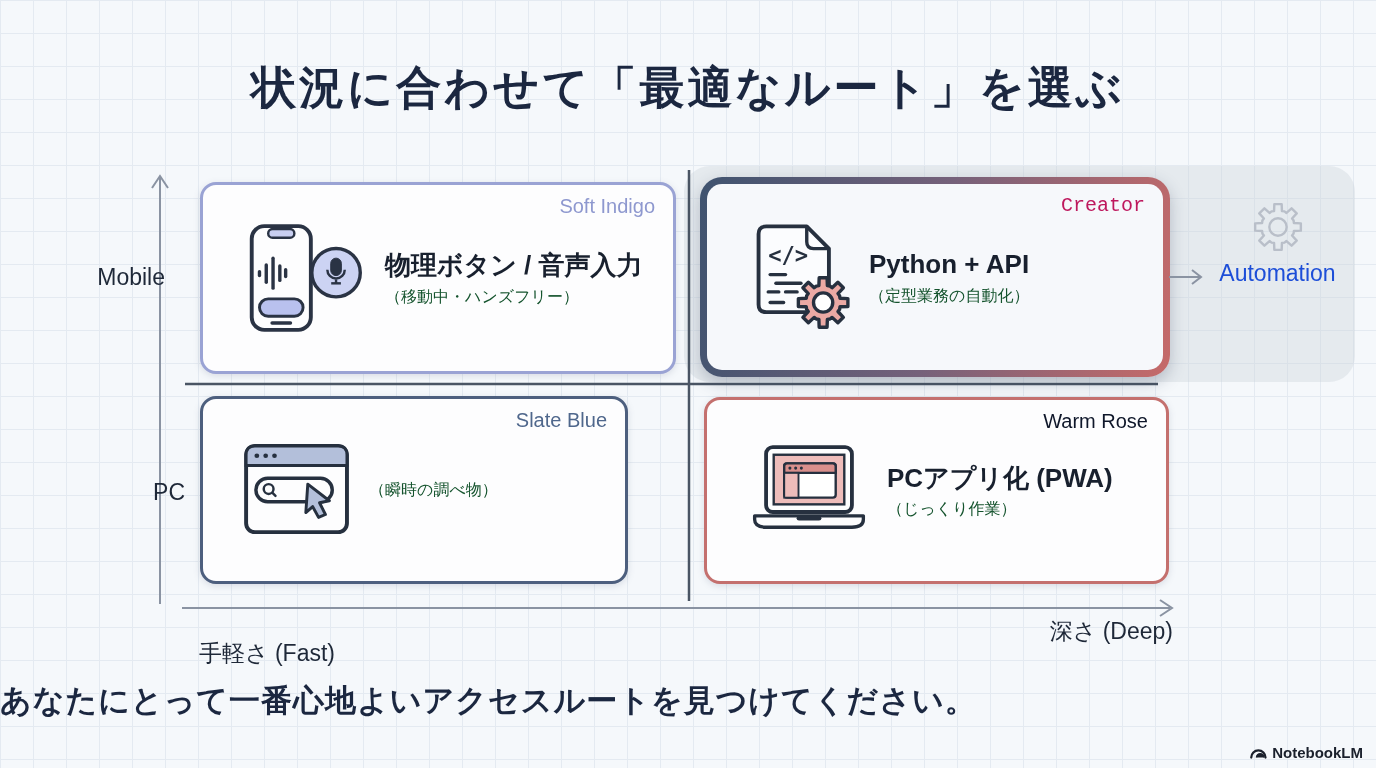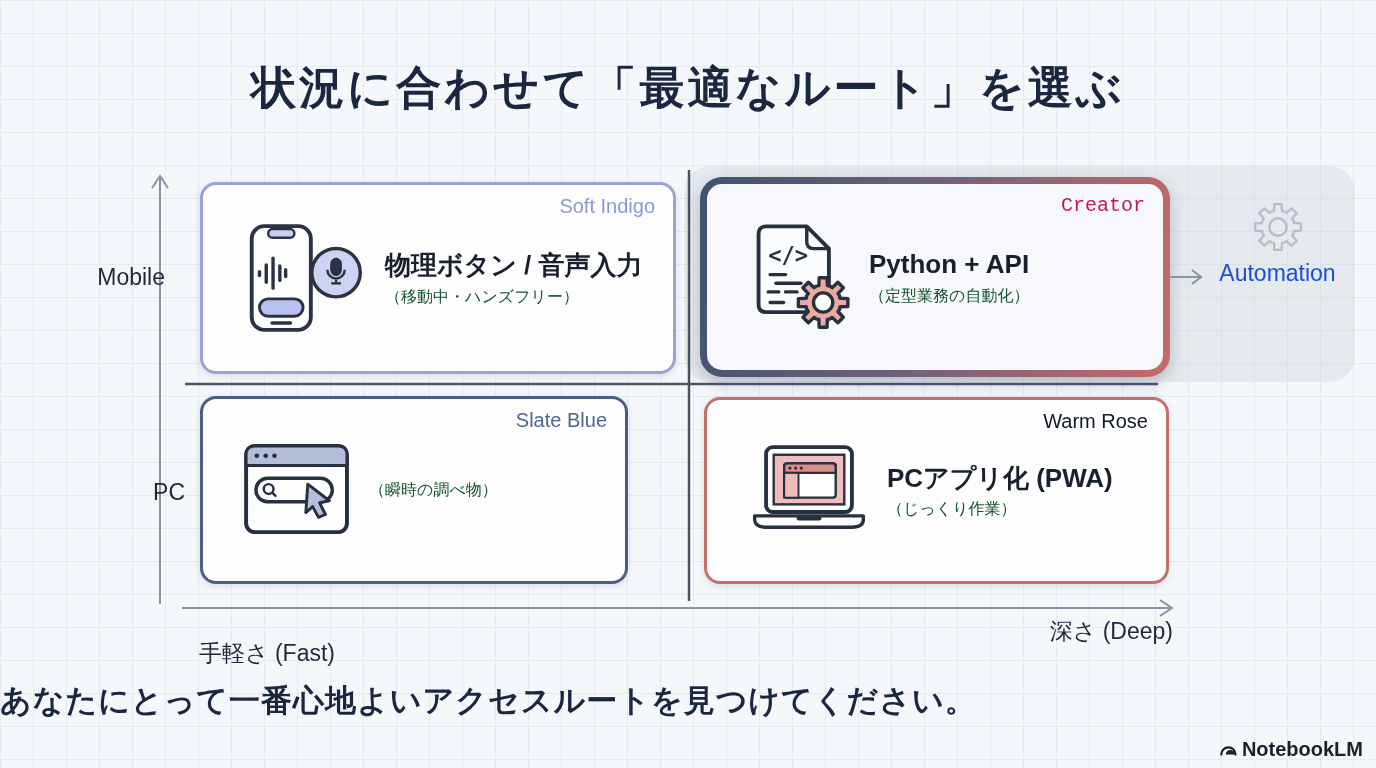--- a/index.html
+++ b/index.html
@@ -79,21 +79,21 @@
   .automation-arrow{ position:absolute; left:1168px; top:268px; }
 
   .tagline{
     position:absolute; left:0; top:680px; width:1376px; text-align:left;
     font-size:31px; font-weight:bold; letter-spacing:1px; color:#1b2740;
   }
 
   .watermark{
     position:absolute; right:13px; bottom:7px;
     display:flex; align-items:center; gap:5px;
-    font-size:20px; font-weight:bold; color:#1a202c;
+    font-size:15px; font-weight:bold; color:#1a202c;
   }
 </style>
 </head>
 <body>
 
 <div class="slide">
 
   <div class="title">状況に合わせて「最適なルート」を選ぶ</div>
 
   <div class="highlight-panel"></div>

